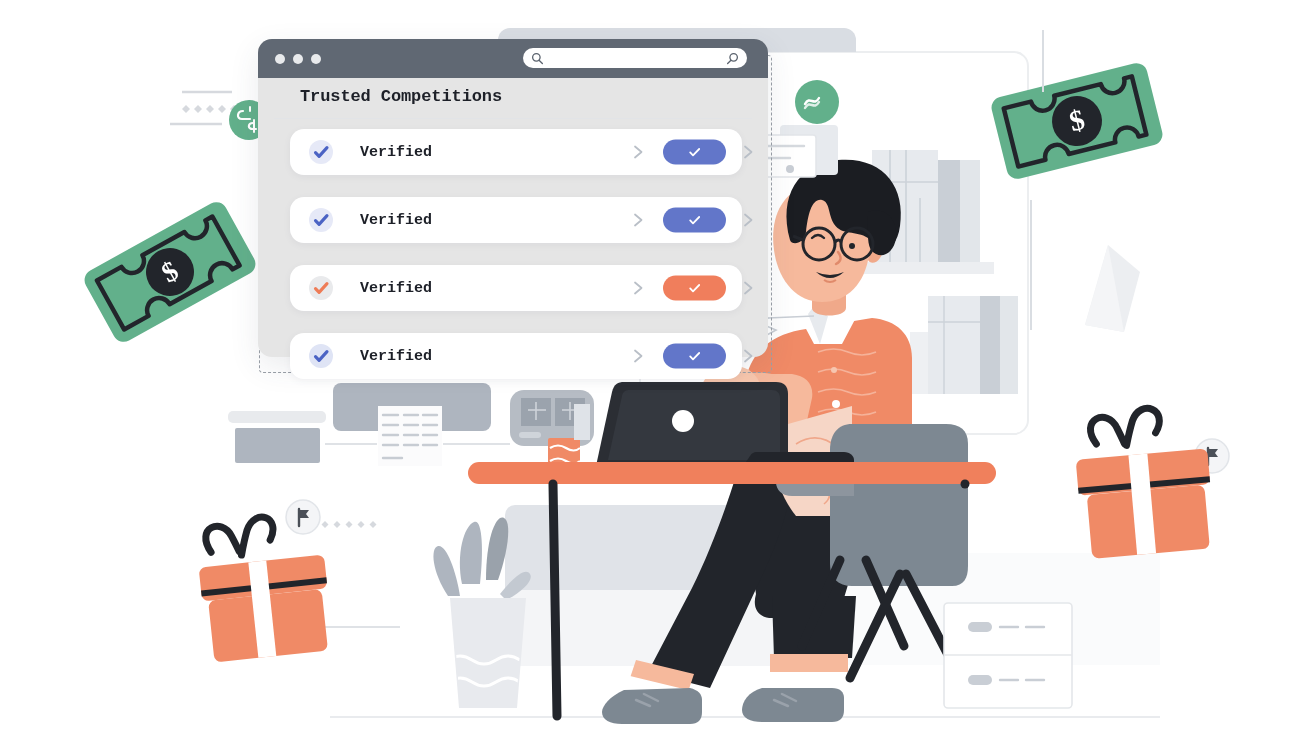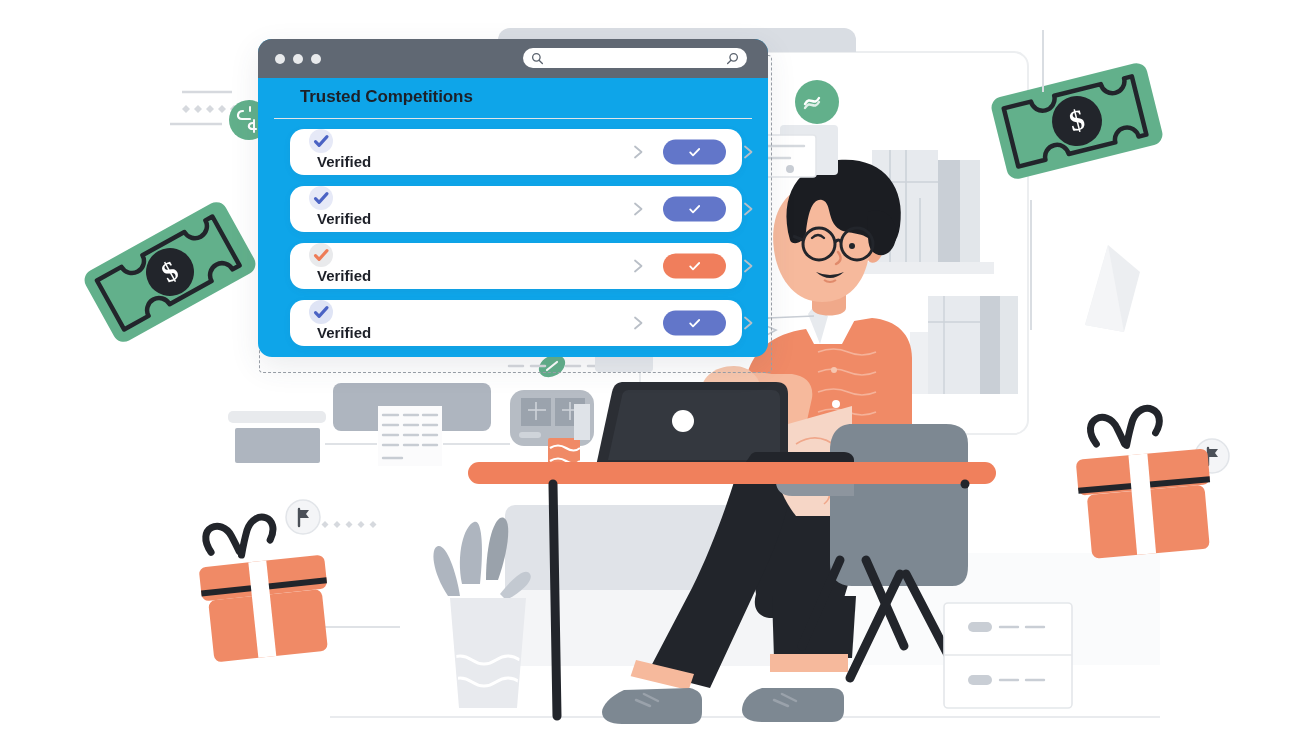--- a/index.html
+++ b/index.html
@@ -8,23 +8,24 @@
     background:#ffffff;
     font-family:"Liberation Sans", sans-serif;
     position:relative;
   }
   #stage{position:absolute;inset:0;width:1312px;height:736px;}
   #stage svg{display:block;width:1312px;height:736px;}
 
   
   .browser-card{
     position:absolute;left:258px;top:39px;width:510px;height:318px;
-    background:#0ea5e9;border-radius:14px;
+    background:#e5e5e5;border-radius:14px;
     box-shadow:0 10px 30px rgba(60,70,90,.10);
     overflow:visible;
+    font-family:Liberation Mono, monospace;
   }
   .browser-chrome{
     position:absolute;left:0;top:0;width:510px;height:39px;
     background:#606873;border-radius:14px 14px 0 0;
     display:flex;align-items:center;
   }
   .dots{display:flex;gap:8px;margin-left:17px;}
   .dot{width:10px;height:10px;border-radius:50%;background:#e8eaec;}
   .searchbar{
     position:absolute;left:265px;top:9px;width:224px;height:20px;
@@ -34,24 +35,24 @@
   .searchbar .mag{display:block;}
   .card-title{
     position:absolute;left:42px;top:48px;
     font-size:17px;font-weight:bold;color:#1d2028;letter-spacing:-.1px;
   }
   .title-rule{
     position:absolute;left:16px;top:79px;width:478px;height:1px;background:#e2e4e7;
   }
   .rows{position:absolute;left:32px;top:90px;width:452px;}
   .row{
-    position:relative;height:46px;margin-bottom:11px;
+    position:relative;height:46px;margin-bottom:22px;
     background:#ffffff;border-radius:14px;
     box-shadow:0 2px 7px rgba(80,90,110,.07);
-    display:flex;align-items:flex-start;flex-direction:column;
+    display:flex;align-items:center;
   }
   .row .check-badge{
     margin-left:19px;width:24px;height:24px;border-radius:50%;
     position:relative;flex:none;
   }
   .row .check-badge .bg{position:absolute;inset:0;border-radius:50%;}
   .row .row-label{
     margin-left:27px;font-size:15px;font-weight:bold;color:#1d2028;
   }
   .row .chev{

